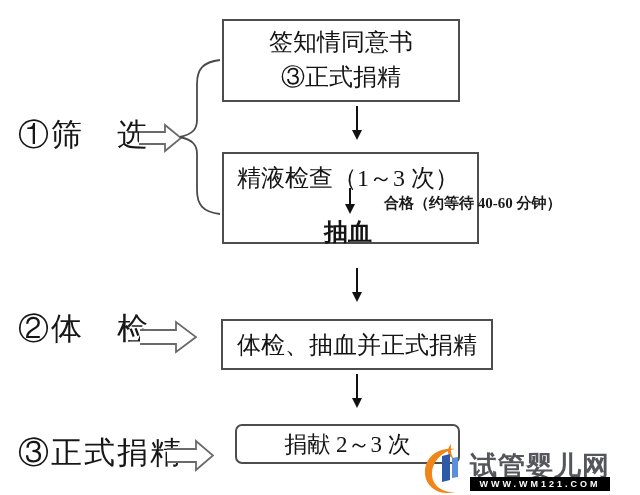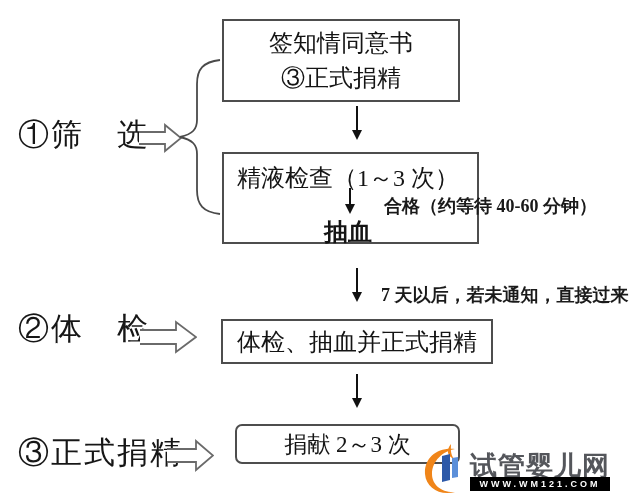--- a/index.html
+++ b/index.html
@@ -9,23 +9,23 @@
   }
   .abs{position:absolute;}
   .step-label{
     font-size:31px;letter-spacing:2px;white-space:nowrap;color:#161616;
   }
   .flow-box{
     position:absolute;border:2px solid #4d4d4d;background:#ffffff;box-sizing:border-box;
   }
   .flow-box.center{display:flex;align-items:center;justify-content:center;}
   .box-text{font-size:24px;white-space:nowrap;color:#141414;}
-  .box-text-2line{text-align:center;line-height:35px;font-size:24px;color:#141414;}
+  .box-text-2line{text-align:center;line-height:35px;font-size:24px;color:#141414;font-family:Liberation Mono, monospace;}
   .annotation{
-    font-size:18px;font-weight:bold;white-space:nowrap;color:#1a1a1a;
+    font-size:15px;font-weight:bold;white-space:nowrap;color:#1a1a1a;
   }
   .wm-title{
     font-size:27px;font-weight:bold;letter-spacing:1px;color:#54565b;white-space:nowrap;
     font-family:"Liberation Sans","DejaVu Sans",sans-serif;
   }
   .wm-bar{
     background:#000000;color:#ffffff;font-family:"Liberation Sans","DejaVu Sans",sans-serif;
     font-size:9px;font-weight:bold;letter-spacing:3px;display:flex;align-items:center;
     justify-content:center;white-space:nowrap;
   }
@@ -67,29 +67,28 @@
     <div class="abs box-text" style="left:100px;top:62px;font-weight:bold;">抽血</div>
   </div>
 
   <div class="abs annotation" style="left:384px;top:194px;">合格（约等待 40-60 分钟）</div>
 
   <svg class="abs" style="left:351px;top:268px;" width="12" height="34" viewBox="0 0 12 34">
     <line x1="6" y1="0" x2="6" y2="25" stroke="#111" stroke-width="2"></line>
     <polygon points="1,24 11,24 6,34" fill="#111"></polygon>
   </svg>
 
-  <div class="abs annotation" style="left:381px;top:283px;">7 天以后，若未通知，直接过来</div>
 
   <div class="abs step-label" style="left:18px;top:308px;">②体　检</div>
 
   <svg class="abs" style="left:140px;top:320px;" width="57" height="34" viewBox="0 0 57 34">
     <path d="M0,10 H36 V2 L56,17 L36,32 V24 H0" fill="#ffffff" stroke="#6a6a6a" stroke-width="1.8"></path>
   </svg>
 
-  <div class="flow-box center" style="left:221px;top:319px;width:272px;height:45px;">
+  <div class="flow-box center" style="left:221px;top:319px;width:272px;height:51px;">
     <div class="box-text">体检、抽血并正式捐精</div>
   </div>
 
   <svg class="abs" style="left:351px;top:374px;" width="12" height="34" viewBox="0 0 12 34">
     <line x1="6" y1="0" x2="6" y2="25" stroke="#111" stroke-width="2"></line>
     <polygon points="1,24 11,24 6,34" fill="#111"></polygon>
   </svg>
 
   <div class="abs step-label" style="left:18px;top:432px;">③正式捐精</div>
 

